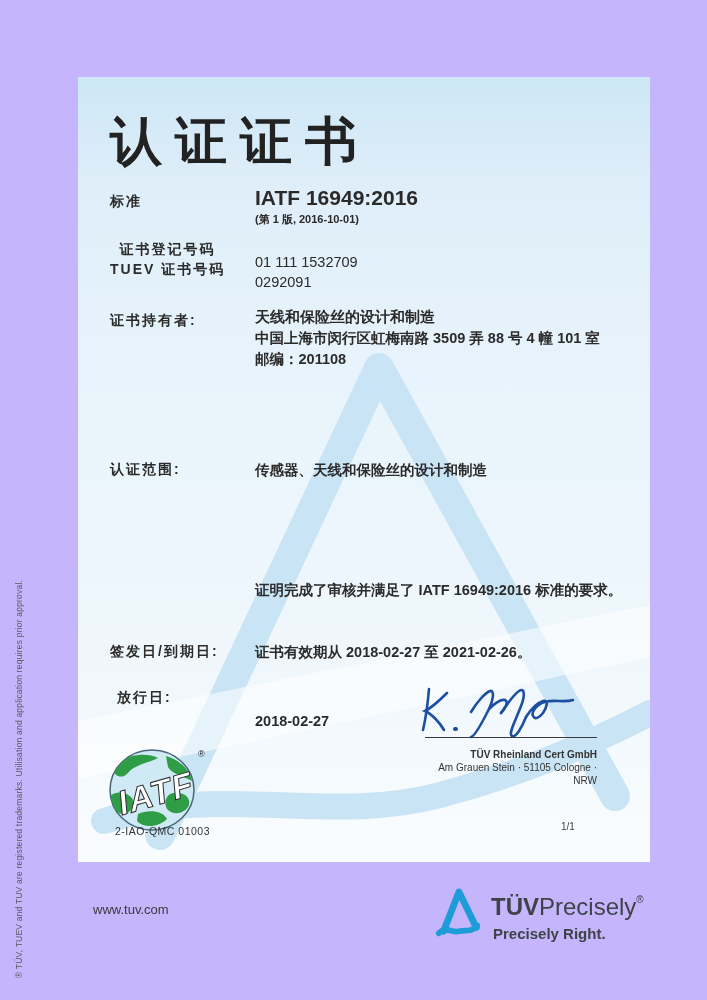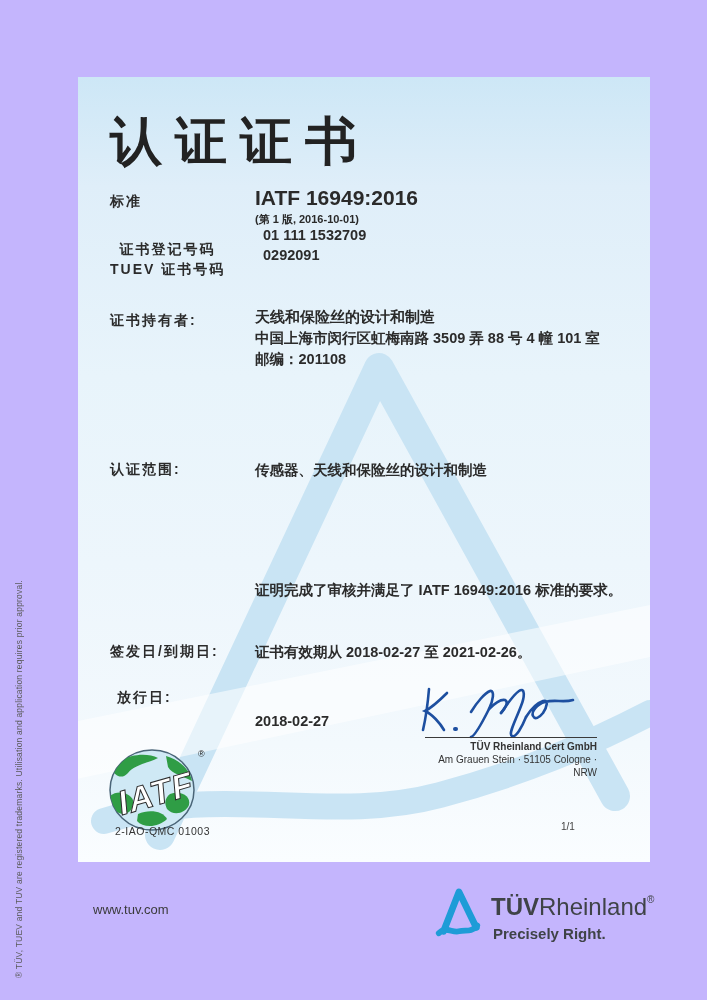--- a/index.html
+++ b/index.html
@@ -10,28 +10,28 @@
          background:linear-gradient(180deg,#cde7f6 0%,#dfeef9 14%,#e8f4fb 38%,#edf6fc 62%,#f3f9fd 85%,#fafdff 100%);}
   .wm{position:absolute;left:0;top:0;width:572px;height:785px;pointer-events:none;}
   
   .abs{position:absolute;}
   .title{left:32px;top:30px;font-size:52px;font-weight:700;letter-spacing:13px;color:#222;}
   .lbl{left:32px;font-size:14px;font-weight:600;letter-spacing:2px;color:#2b2b2b;white-space:nowrap;}
   .val{left:177px;font-size:14.5px;font-weight:600;color:#2b2b2b;white-space:nowrap;}
   .std-val{left:177px;top:109px;font-size:21px;font-weight:700;color:#2a2a2a;}
   .std-ed{left:177px;top:135px;font-size:11px;font-weight:700;color:#2a2a2a;}
   .reg-labels{top:163px;line-height:19.5px;text-align:center;}
-  .reg-vals{top:149px;line-height:19.5px;font-weight:700;margin-left:8px;}
+  .reg-vals{top:176px;line-height:19.5px;font-weight:400;}
   .holder-block{top:229px;line-height:21.5px;}
   .holder-name{font-weight:700;font-size:15px;}
   .statement{left:177px;top:504px;font-size:14.5px;font-weight:600;}
   
   .sig-svg{left:327px;top:605px;width:172px;height:58px;}
   .sig-block{left:347px;top:660px;width:172px;border-top:1.5px solid #3a3a3a;
-             text-align:right;font-size:10px;line-height:13px;color:#333;padding-top:2px;}
+             text-align:right;font-size:10px;line-height:13px;color:#333;padding-top:10px;}
   .sig-org{font-weight:700;}
   
   .iatf-logo{left:30px;top:671px;width:92px;height:84px;}
   .iatf-reg{left:120px;top:672px;font-size:9px;color:#222;}
   .iatf-code{left:37px;top:748px;font-size:10.5px;letter-spacing:0.5px;color:#333;}
   .page-num{left:483px;top:744px;font-size:10px;color:#444;}
   
   .website{left:81px;top:902px;font-size:13px;color:#3a3a3a;margin-left:12px;}
   .tuv-logo{left:433px;top:884px;width:50px;height:60px;}
   .tuv-brand{left:491px;top:893px;font-size:24px;color:#3f4347;white-space:nowrap;}
@@ -131,17 +131,17 @@
 
   <div class="abs website">www.tuv.com</div>
 
   <svg class="abs tuv-logo" viewBox="0 0 52 60">
     <g stroke="#1e9cd7" fill="none" stroke-linecap="round">
       <path d="M11 48 L27 7 L45 44" stroke-width="7" stroke-linejoin="round"></path>
       <path d="M6 50 C13 42 20 50 27 48 C34 46 39 50 46 42" stroke-width="6"></path>
     </g>
   </svg>
   <div class="abs tuv-brand">
-    <span class="b">TÜV</span><span class="r">Rheinland</span><sup>®</sup>
+    <span class="b">TÜV</span><span class="r">Precisely</span><sup>®</sup>
   </div>
   <div class="abs tuv-tagline">Precisely Right.</div>
 
 </div>
 
 </body></html>

